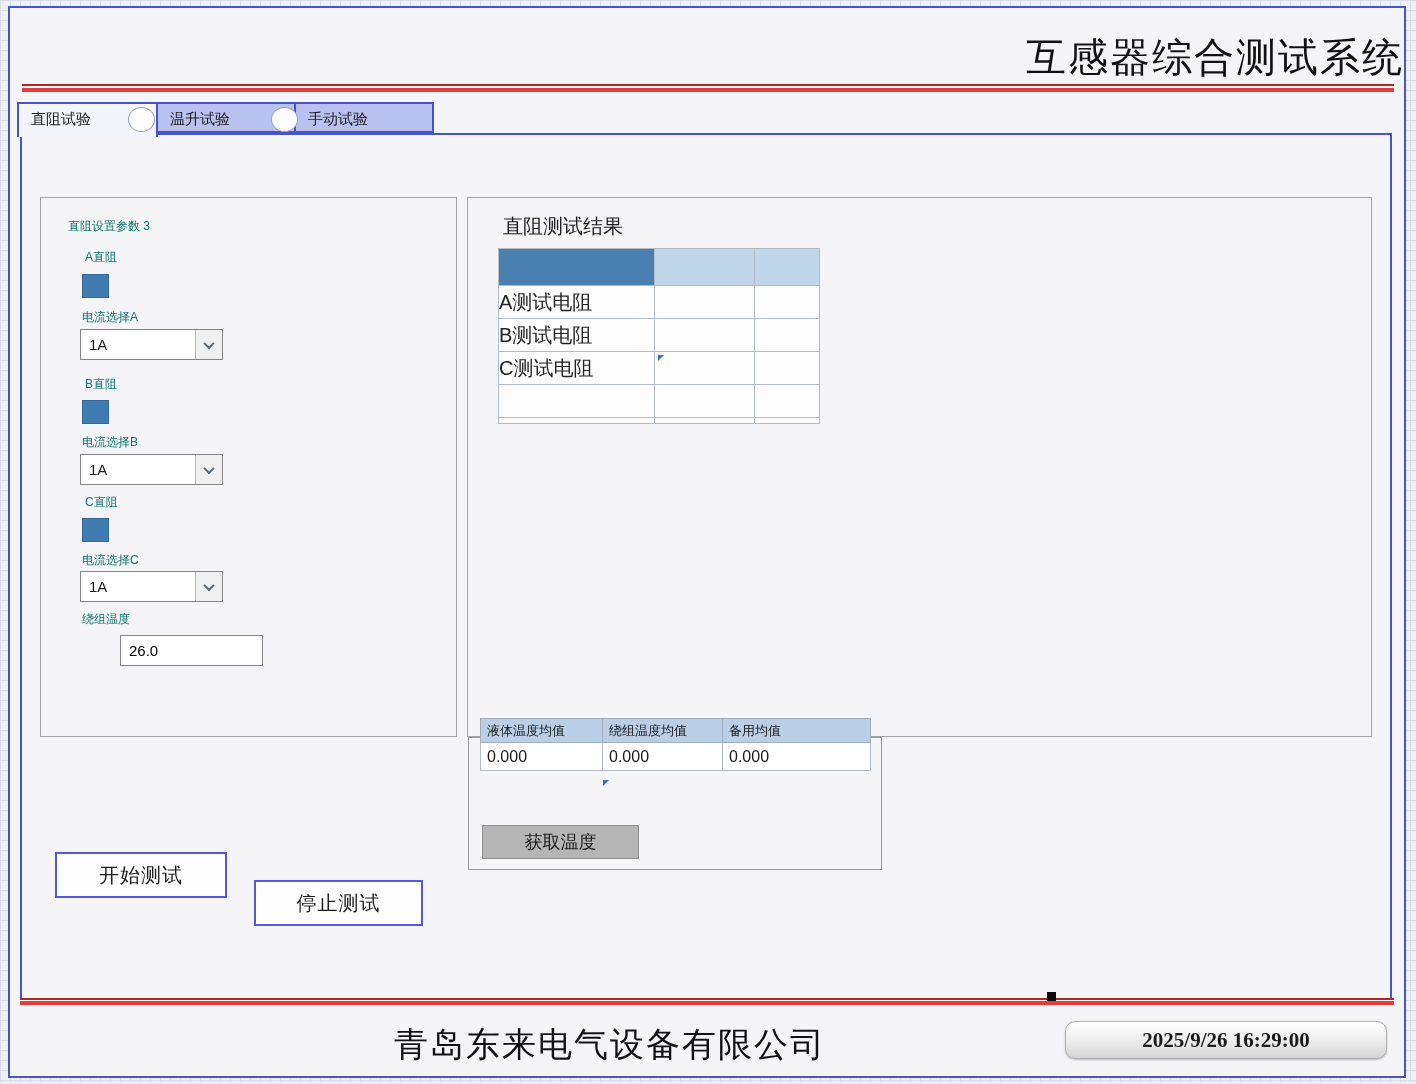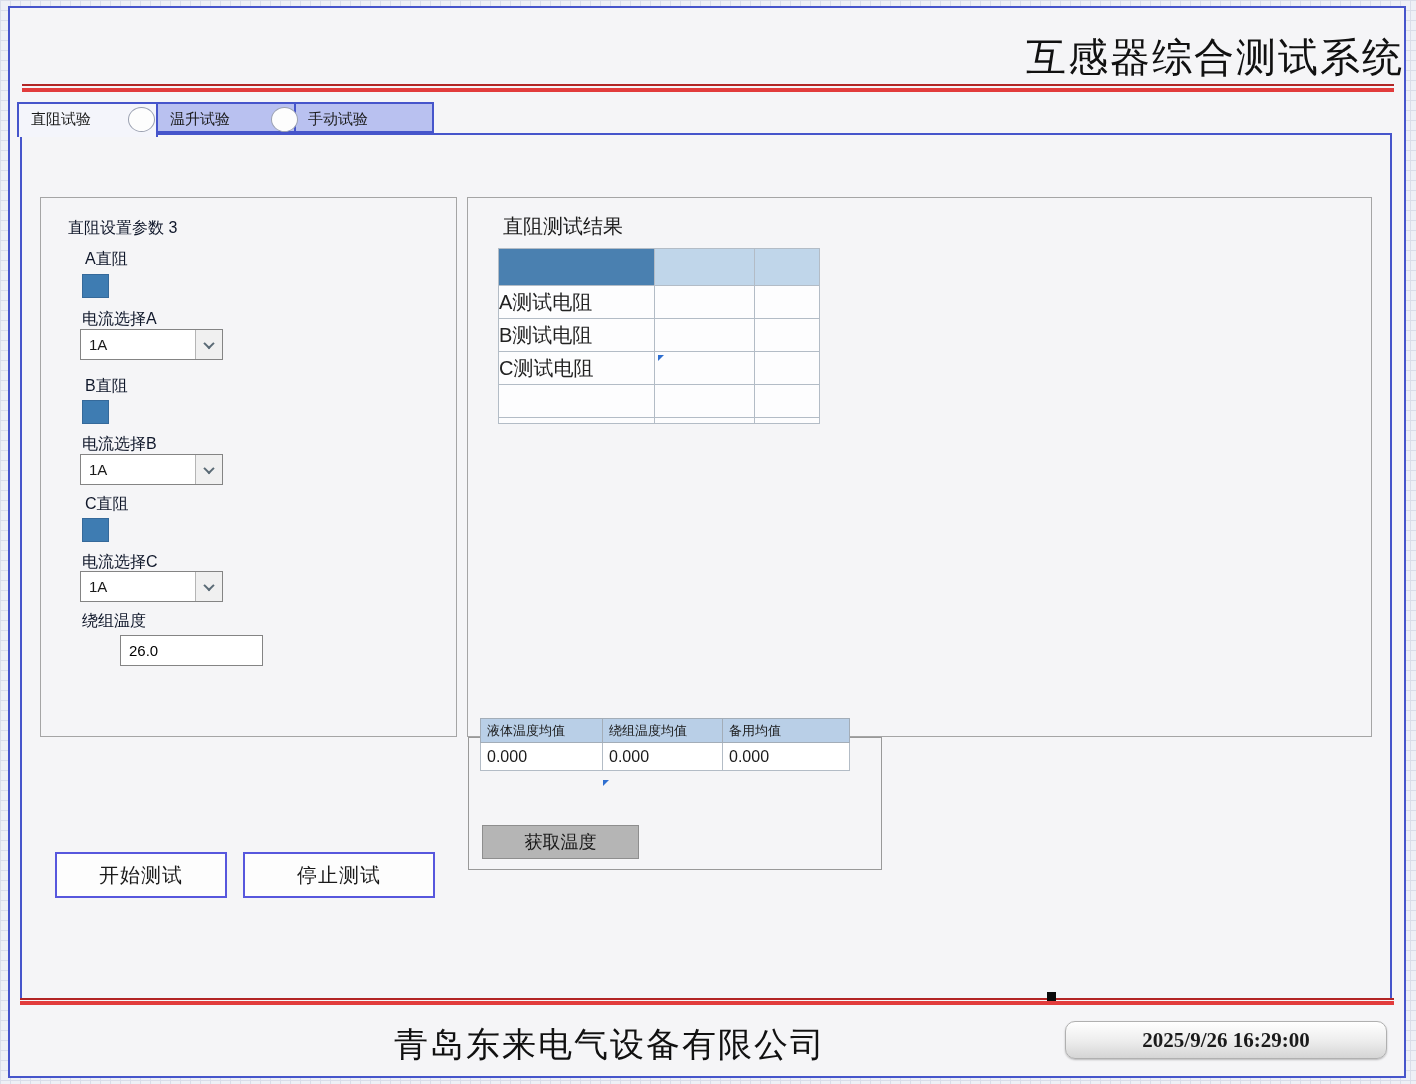--- a/index.html
+++ b/index.html
@@ -40,21 +40,21 @@
 
   .tab-page { left:10px; top:125px; width:1372px; height:866px;
               border:2px solid var(--accent_blue,#4655cb); border-bottom:none;
               background:#f5f5f7; z-index:0; }
 
   .groupbox { border:1px solid #a5a5a5; }
   .gb-params  { left:30px;  top:189px; width:417px; height:540px; }
   .gb-results { left:457px; top:189px; width:905px; height:540px; }
   .gb-temp    { left:458px; top:729px; width:414px; height:133px; border-color:#999; }
 
-  .lbl { font-size:16px; color:#0f172a; white-space:nowrap; }
+  .lbl { font-size:12px; color:#0f766e; white-space:nowrap; }
   .params-title { left:58px; top:210px; }
   .indicator { width:27px; height:24px; background:var(--indicator,#3e7cb2);
                border:1px solid #35699a; }
   .dropdown { width:143px; height:31px; background:#fff; border:1px solid #848484;
               display:flex; align-items:center; font-size:15px; }
   .dd-value { flex:1; padding-left:8px; }
   .dd-btn { width:27px; height:100%; background:#f0f0f0; border-left:1px solid #b5b5b5;
             display:flex; align-items:center; justify-content:center; }
   .chev { width:8px; height:8px; border-right:2px solid #5a6a75; border-bottom:2px solid #5a6a75;
           transform:rotate(45deg) translate(-1px,-1px); }
@@ -77,31 +77,31 @@
   .cell-mark { width:0; height:0; border-top:6px solid #2f6fd0;
                border-right:6px solid transparent; z-index:5; }
   .mark-results { left:648px; top:347px; }
   .mark-temp    { left:593px; top:772px; }
 
   .temp-table { left:470px; top:710px; border-collapse:collapse; border:1px solid #98a0a8; }
   .temp-table th { background:var(--temp_header,#b9cfe7); font-size:13px; font-weight:normal;
                    text-align:left; height:24px; padding-left:6px; border:1px solid #a3adb8; }
   .temp-table td { background:#fff; font-size:16px; height:28px; padding-left:6px;
                    border:1px solid #b3bcc6; }
-  .tt-c1 { width:122px; } .tt-c2 { width:120px; } .tt-c3 { width:127px; }
+  .tt-c1 { width:122px; } .tt-c2 { width:120px; } .tt-c3 { width:148px; }
 
   .get-temp-btn { left:472px; top:817px; width:157px; height:34px;
                   background:var(--button_gray,#b5b5b5); border:1px solid #8e8e8e;
                   font-size:18px; display:flex; align-items:center; justify-content:center; }
 
   .action-btn { top:844px; height:46px; background:#fdfdfd;
                 border:2px solid #5757dd; font-size:20px;
                 display:flex; align-items:center; justify-content:center; letter-spacing:1px; }
   .btn-start { left:45px;  width:172px; }
-  .btn-stop  { left:233px; width:192px; }
+  .btn-stop  { left:244px; width:169px;margin-top:28px; }
 
   .company { left:0; top:1014px; width:1200px; text-align:center;
              font-size:34px; letter-spacing:2px; color:#111; }
   .datetime { left:1055px; top:1013px; width:322px; height:38px;
               border:1px solid #b0b0b0; border-radius:10px;
               background:linear-gradient(#ffffff,#ececec 55%,#d5d5d5);
               box-shadow:0 1px 2px rgba(0,0,0,0.25);
               display:flex; align-items:center; justify-content:center;
               font-family:"Liberation Serif","DejaVu Serif",serif;
               font-weight:bold; font-size:21px; color:#1a1a1a; }

